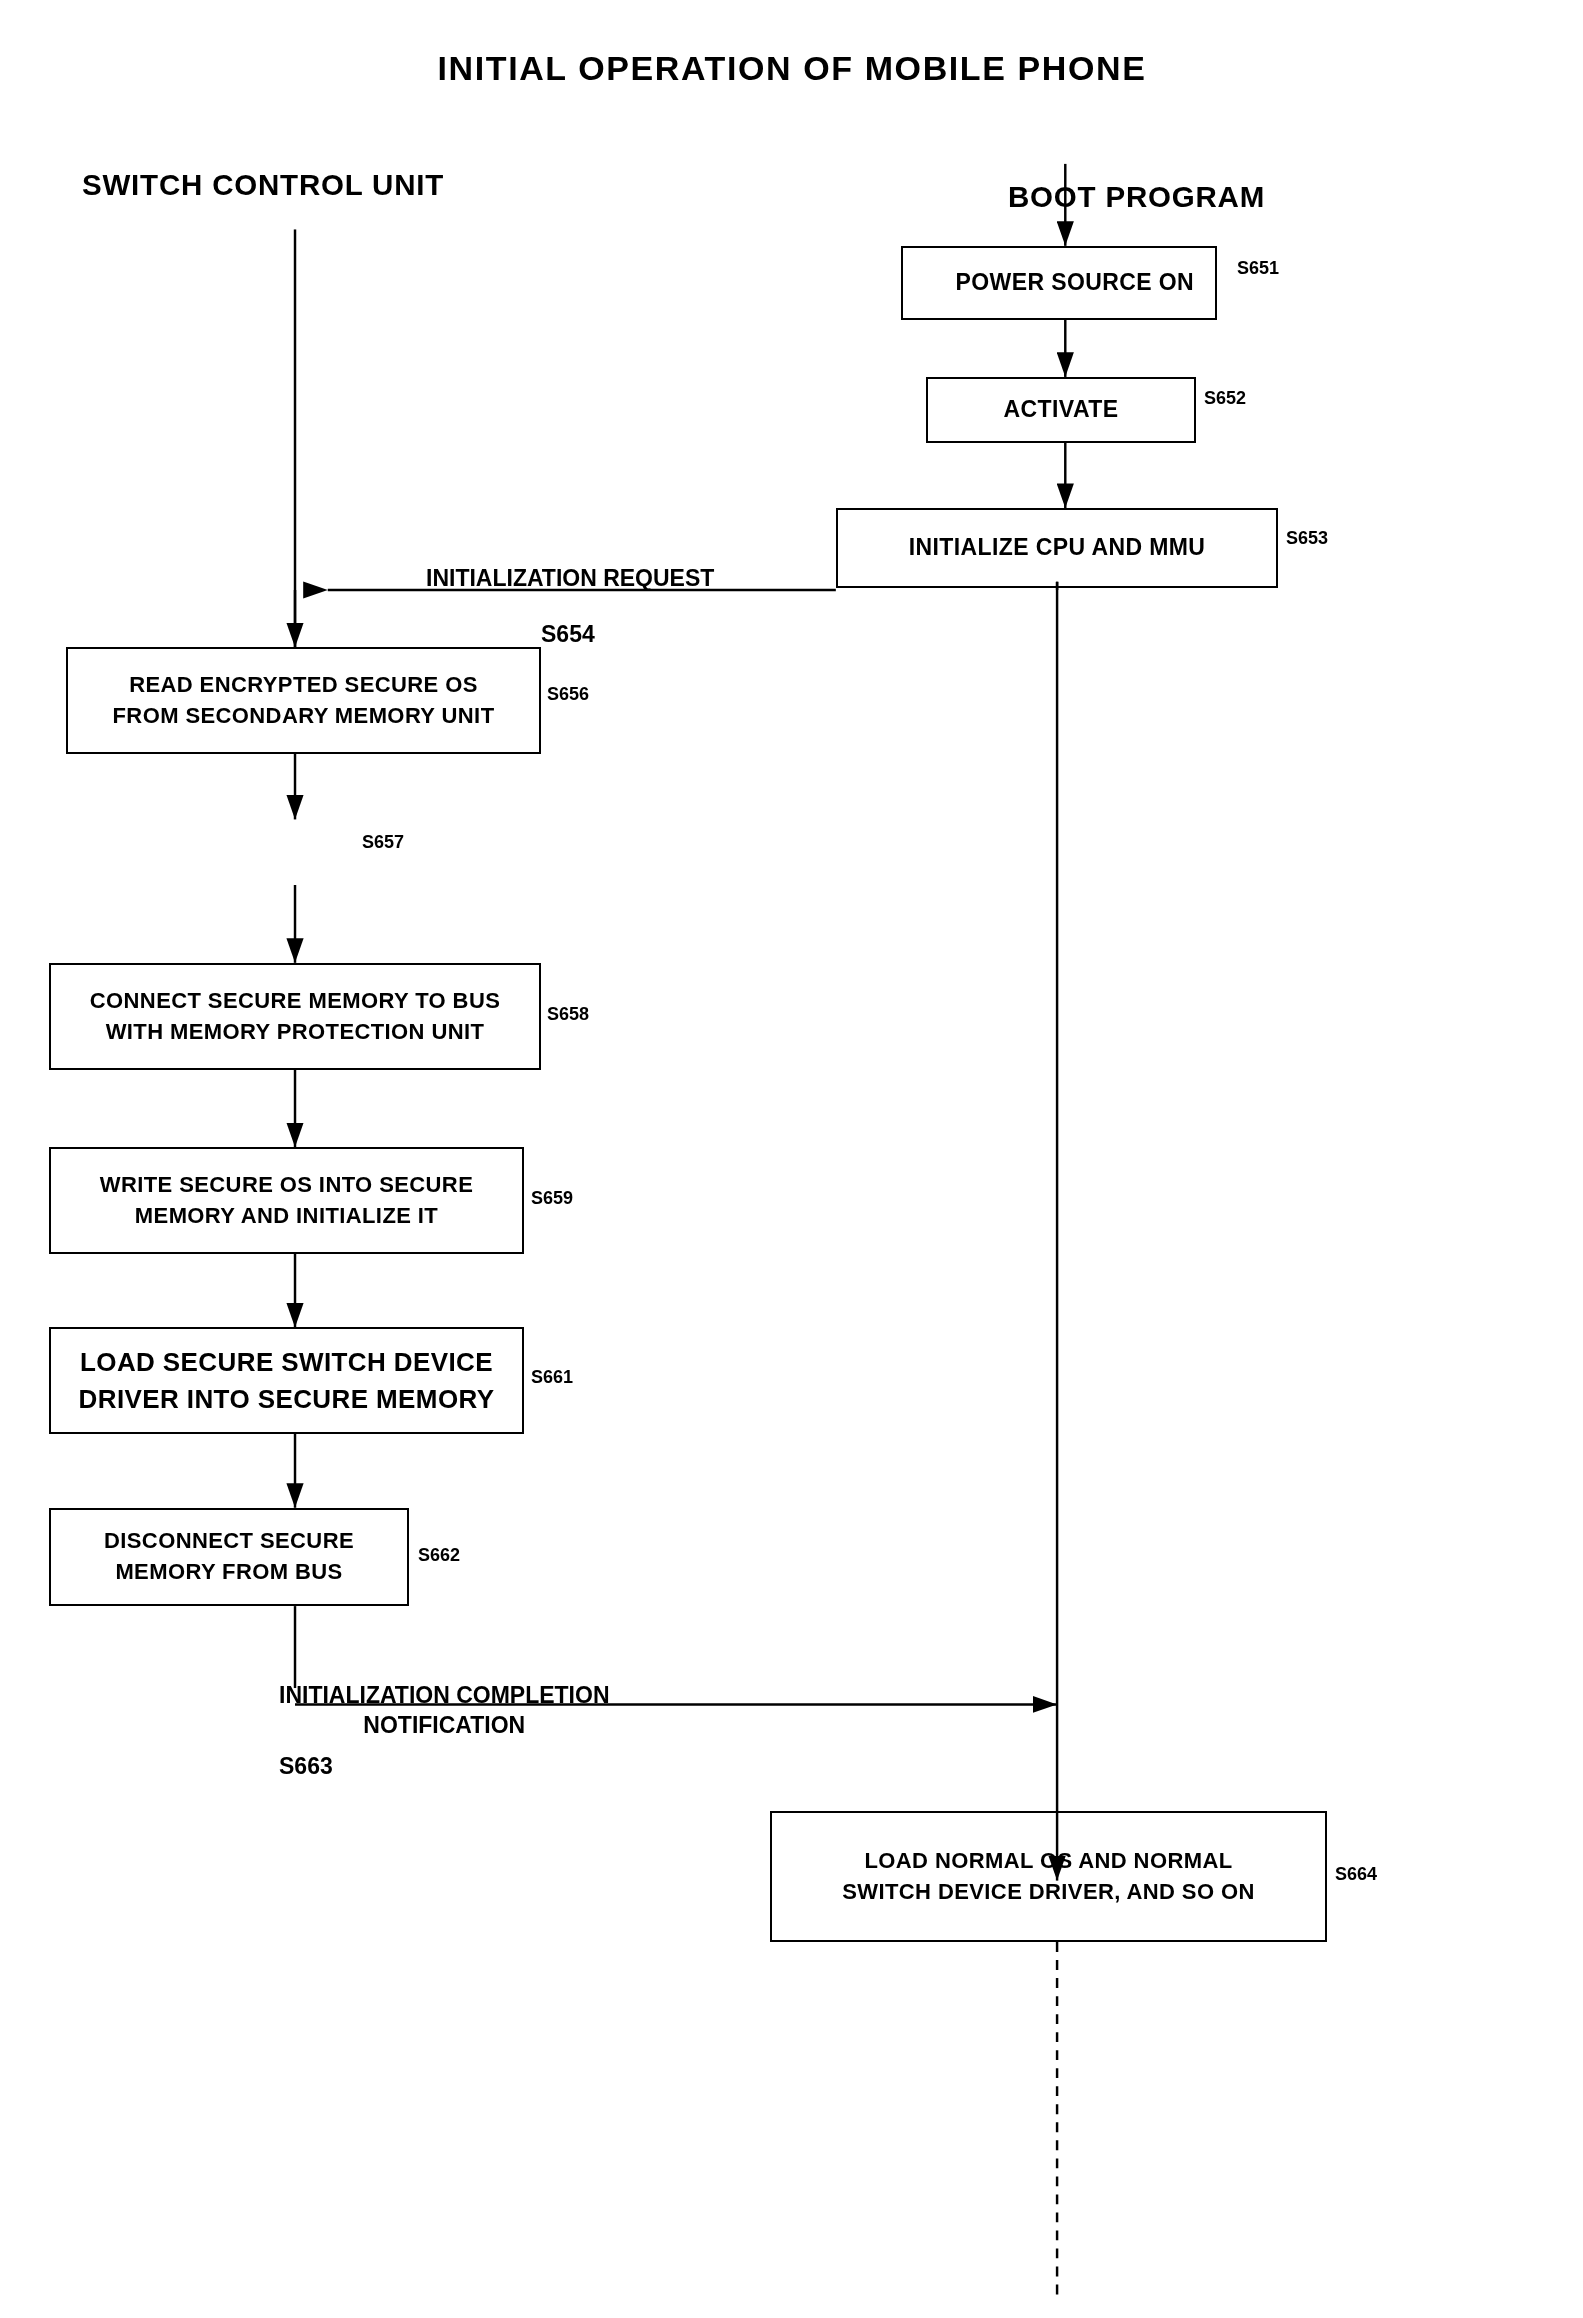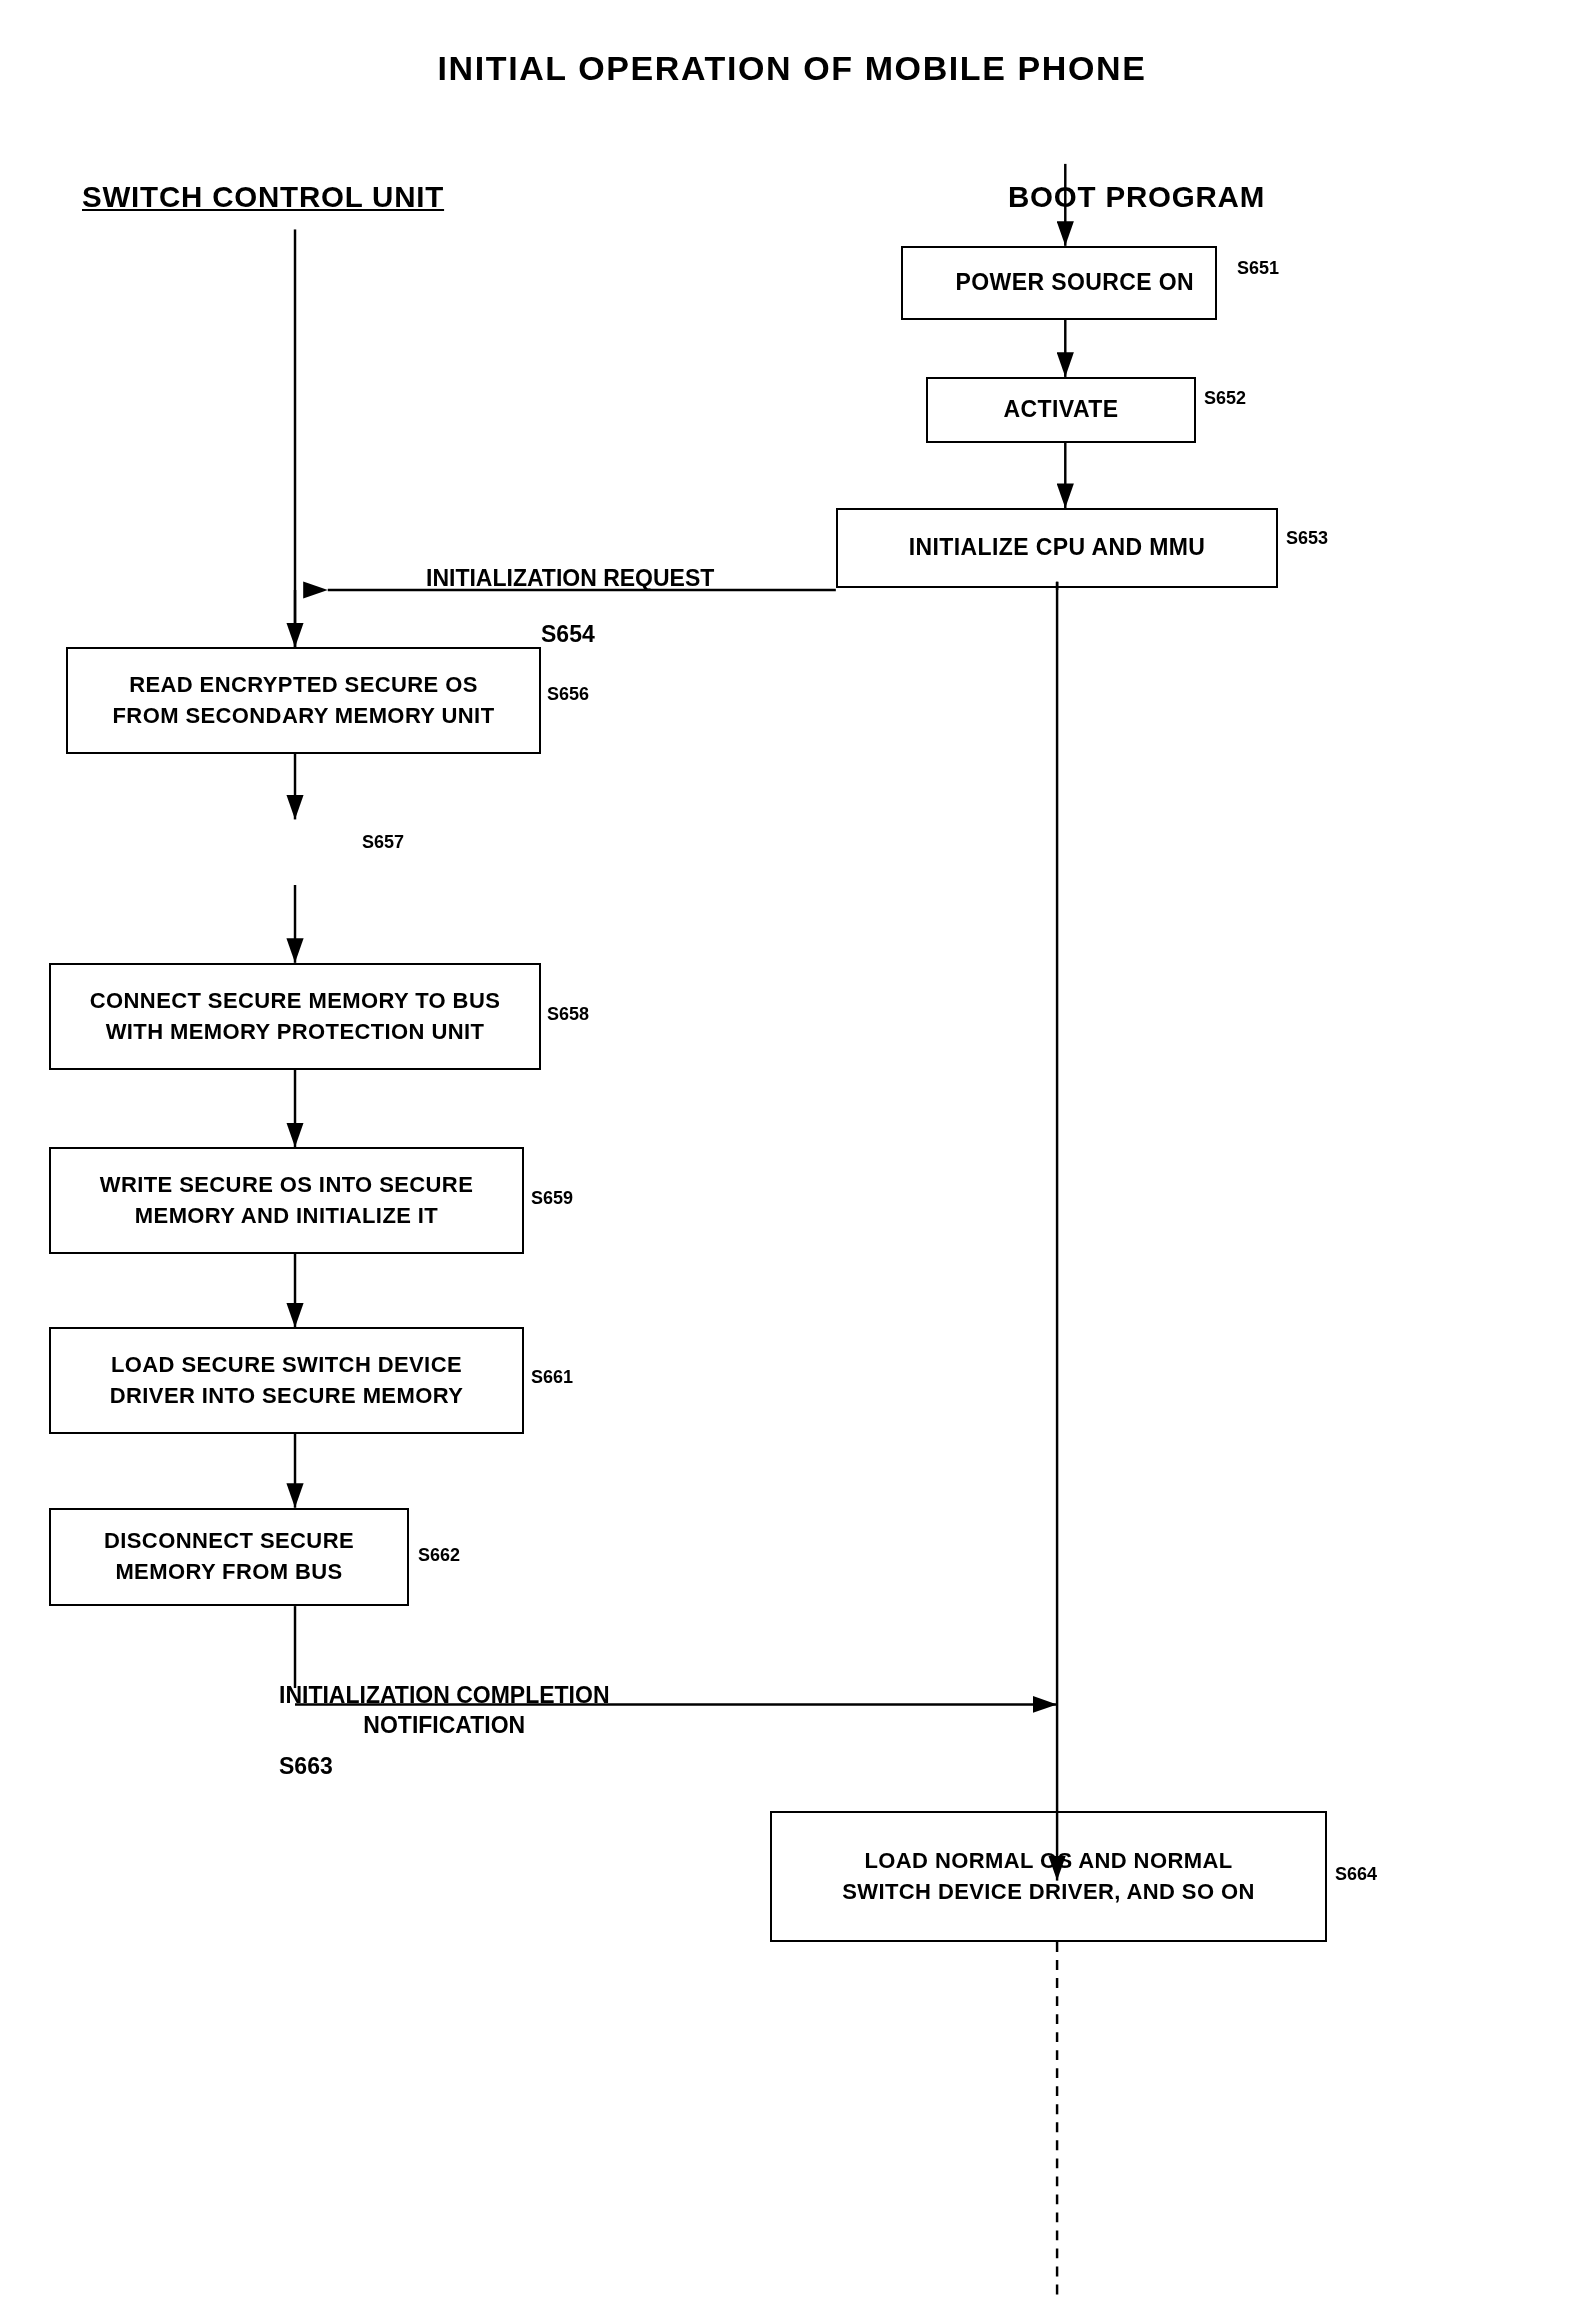--- a/index.html
+++ b/index.html
@@ -65,21 +65,21 @@
       pointer-events: none;
     }
   </style>
 </head>
 <body>
 
 <div class="diagram-container">
 
   <div class="title" style="top: 49px; left: 0; right: 0;">INITIAL OPERATION OF MOBILE PHONE</div>
 
-  <div class="column-label" style="top: 180px; left: 82px; text-decoration: underline;">SWITCH CONTROL UNIT</div>
+  <div class="column-label" style="top: 168px; left: 82px;">SWITCH CONTROL UNIT</div>
   <div class="column-label" style="top: 180px; left: 1008px;">BOOT PROGRAM</div>
 
   <div class="flow-box" style="left: 901px; top: 246px; width: 316px; height: 74px; font-size:23px;padding-left:44px;">
     <span>POWER SOURCE ON</span>
   </div>
   <div class="step-label" style="left: 1237px; top: 258px;">S651</div>
 
   <div class="flow-box" style="left: 926px; top: 377px; width: 270px; height: 66px; font-size:23px;">
     <span>ACTIVATE</span>
   </div>
@@ -100,21 +100,21 @@
   <div class="flow-box" style="left: 49px; top: 963px; width: 492px; height: 107px; font-size:22px; line-height:1.4;">
     <span>CONNECT SECURE MEMORY TO BUS<br>WITH MEMORY PROTECTION UNIT</span>
   </div>
   <div class="step-label" style="left: 547px; top: 1004px;">S658</div>
 
   <div class="flow-box" style="left: 49px; top: 1147px; width: 475px; height: 107px; font-size:22px; line-height:1.4;">
     <span>WRITE SECURE OS INTO SECURE<br>MEMORY AND INITIALIZE IT</span>
   </div>
   <div class="step-label" style="left: 531px; top: 1188px;">S659</div>
 
-  <div class="flow-box" style="left: 49px; top: 1327px; width: 475px; height: 107px; font-size:22px; line-height:1.4;">
+  <div class="flow-box" style="left: 49px; top: 1327px; width: 475px; height: 107px; font-size:26px; line-height:1.4;">
     <span>LOAD SECURE SWITCH DEVICE<br>DRIVER INTO SECURE MEMORY</span>
   </div>
   <div class="step-label" style="left: 531px; top: 1367px;">S661</div>
 
   <div class="flow-box" style="left: 49px; top: 1508px; width: 360px; height: 98px; font-size:22px; line-height:1.4;">
     <span>DISCONNECT SECURE<br>MEMORY FROM BUS</span>
   </div>
   <div class="step-label" style="left: 418px; top: 1545px;">S662</div>
 
   <div class="flow-box" style="left: 770px; top: 1811px; width: 557px; height: 131px; font-size:22px; line-height:1.4;">

